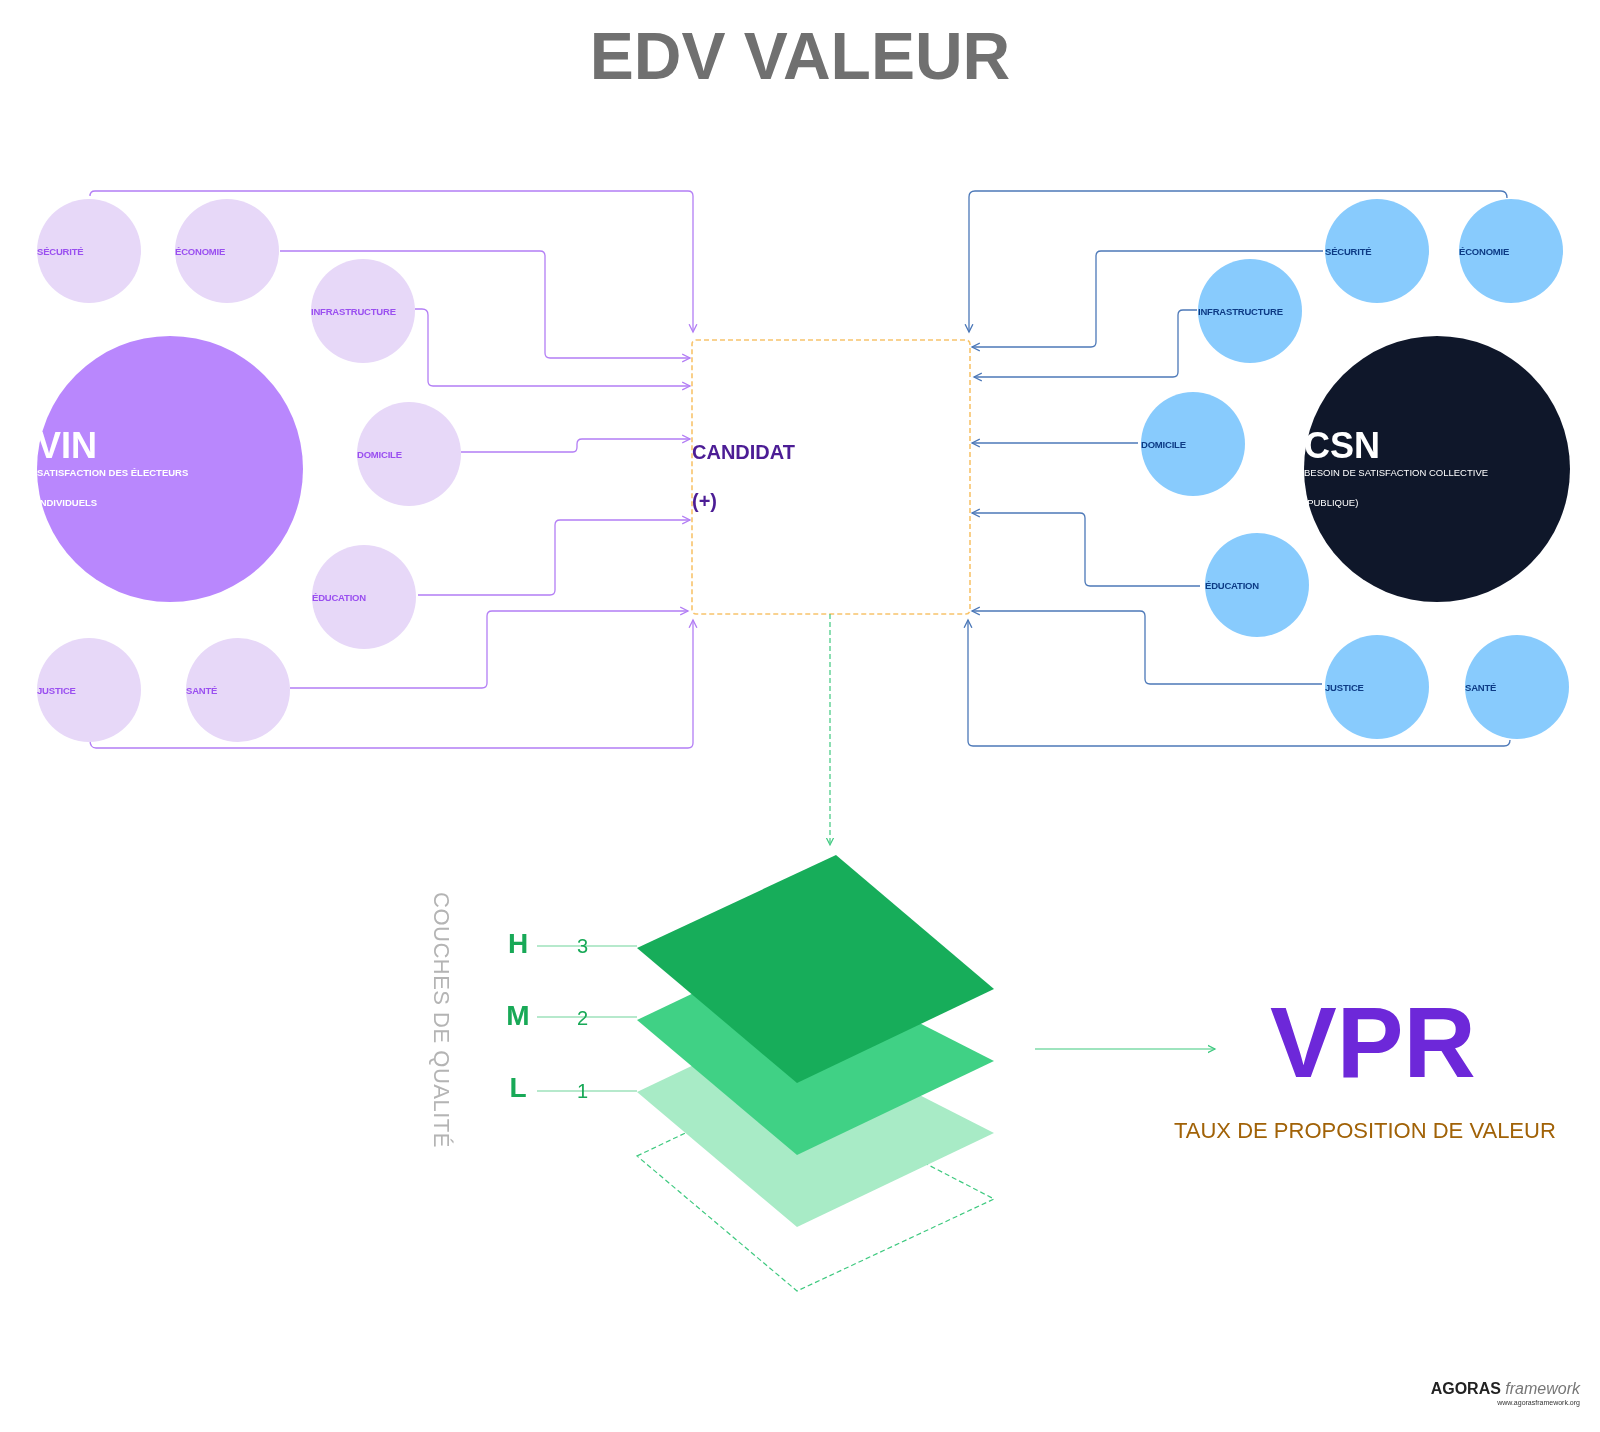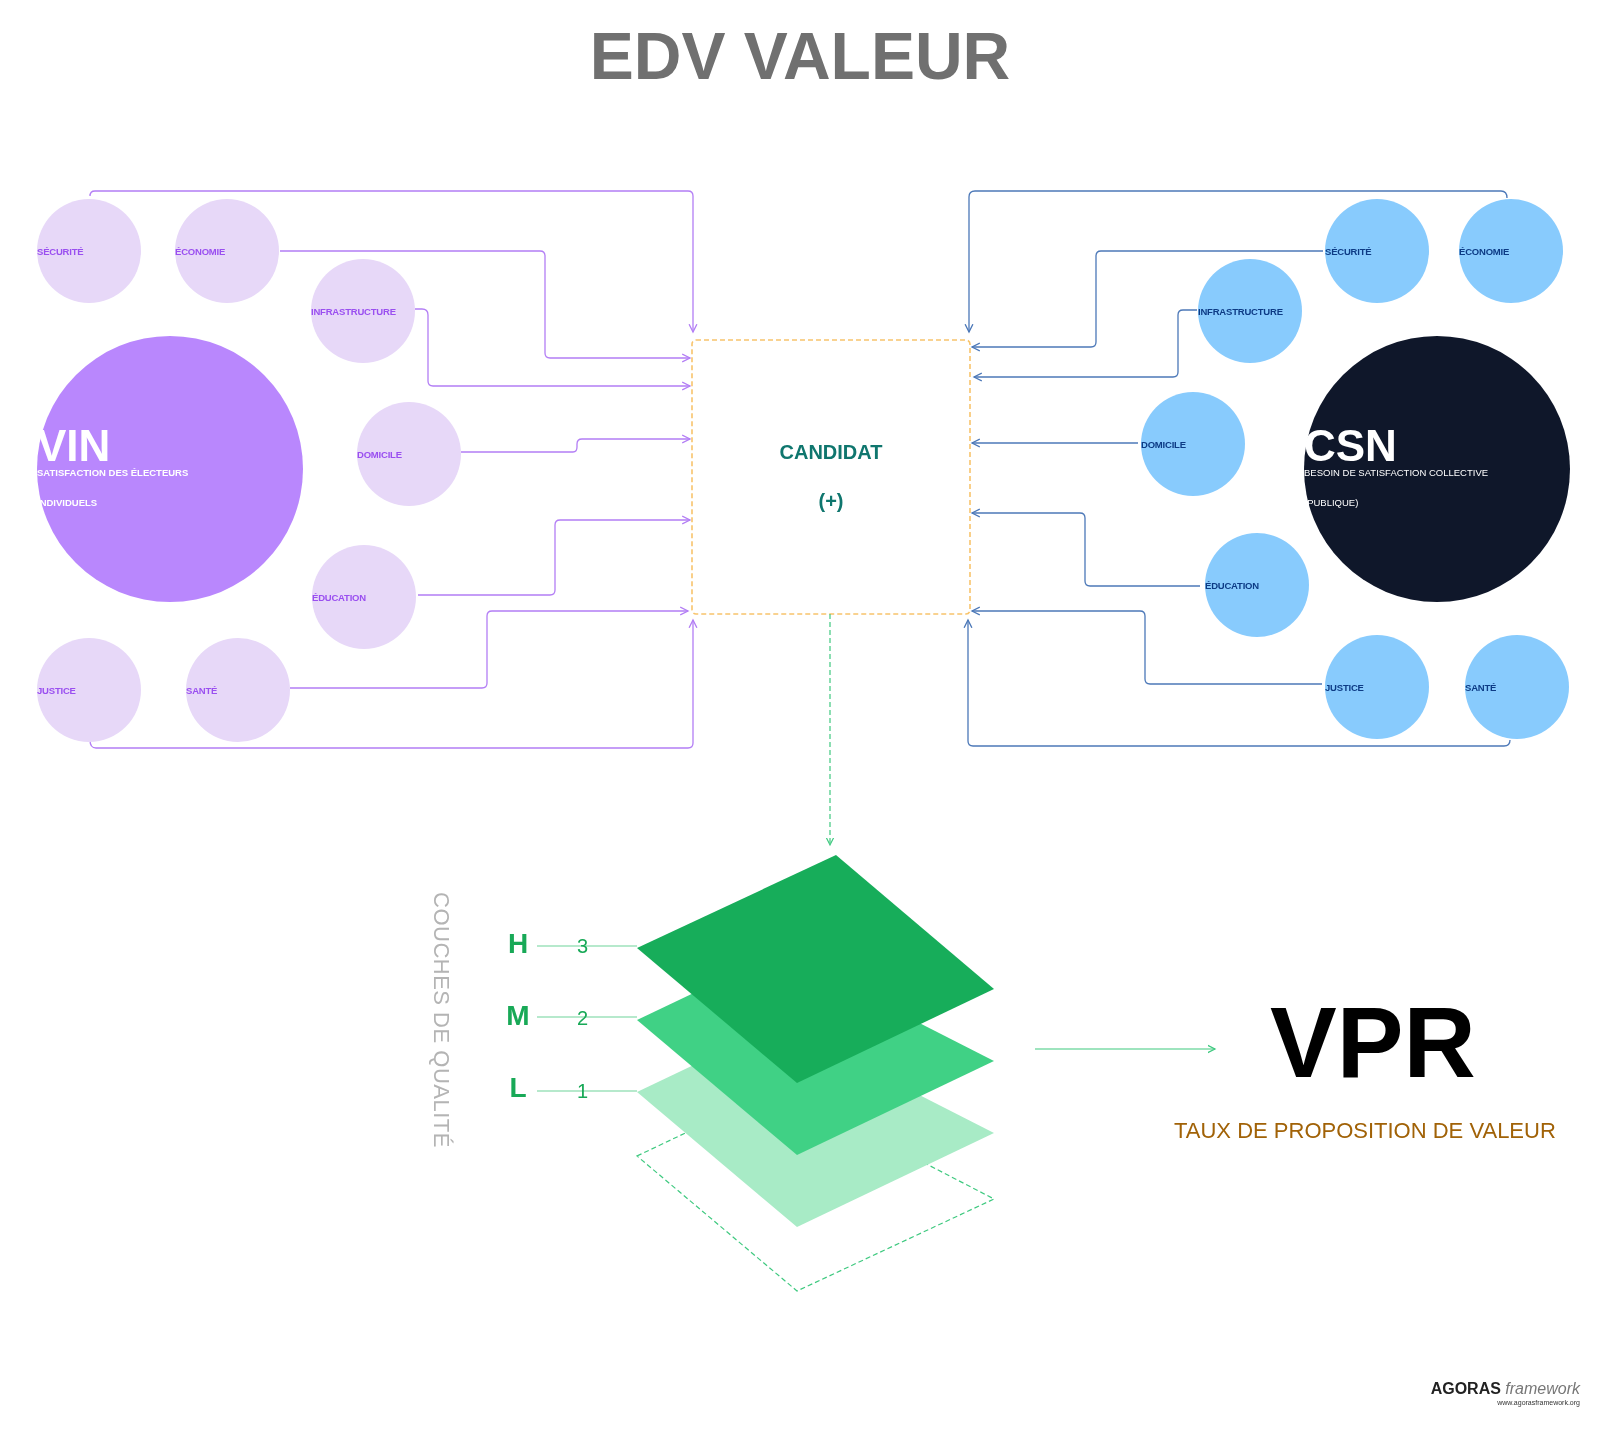--- a/index.html
+++ b/index.html
@@ -4,31 +4,31 @@
 <style>
   html, body { margin:0; padding:0; background:#ffffff; }
   body { width:1600px; height:1432px; position:relative; overflow:hidden; font-family:"Liberation Sans", sans-serif; }
   #canvas { position:absolute; left:0; top:0; }
   .title { position:absolute; left:0; width:1600px; top:18px; text-align:center; font-size:66px; font-weight:bold; color:#707070; letter-spacing:0px; }
   .circle { position:absolute; border-radius:50%; display:flex; align-items:flex-start; justify-content:center; flex-direction:column; text-align:center; }
   .small { width:104px; height:104px; font-size:9.5px; font-weight:bold; letter-spacing:-0.2px; }
   .lp { background:#e7d8f8; color:#9a4ff0; }
   .lb { background:#88cbfd; color:#0d3b85; }
   .big { width:266px; height:266px; color:#fff; }
-  .big .acr { font-size:44px; font-weight:bold; line-height:36px; }
+  .big .acr { font-size:36px; font-weight:bold; line-height:36px; }
   .big .sub { font-size:9.5px; font-weight:bold; line-height:14px; margin-top:2px; }
   .vin { background:#b987fd; }
   .csn { background:#0f172a; }
-  .cand { position:absolute; left:692px; top:340px; width:278px; height:274px; display:flex; flex-direction:column; align-items:center; justify-content:center; color:#0f766e; font-weight:bold; }
+  .cand { position:absolute; left:692px; top:340px; width:278px; height:274px; display:flex; flex-direction:column; align-items:flex-start; justify-content:center; color:#4c1d95; font-weight:bold; }
   .cand .lbl { font-size:20px; }
   .cand .plus { font-size:20px; margin-top:26px; }
   .vlabel { position:absolute; left:428px; top:892px; writing-mode:vertical-rl; font-size:22px; color:#b4b4b4; letter-spacing:0.5px; }
   .lvl-letter { position:absolute; font-size:28px; font-weight:bold; color:#18a957; width:30px; text-align:center; }
   .lvl-num { position:absolute; font-size:20px; color:#18a957; }
-  .vpr { position:absolute; left:1270px; top:992px; font-size:100px; font-weight:bold; color:#000000; line-height:100px; }
+  .vpr { position:absolute; left:1270px; top:992px; font-size:100px; font-weight:bold; color:#6d28d9; line-height:100px; }
   .vpr-sub { position:absolute; left:1174px; top:1118px; font-size:22px; color:#a16207; }
   .footer { position:absolute; right:20px; top:1380px; text-align:right; }
   .footer .brand { font-size:16px; color:#222; }
   .footer .brand b { font-weight:bold; }
   .footer .brand i { color:#777; font-style:italic; }
   .footer .url { font-size:7px; color:#333; margin-top:1px; }
 </style>
 </head>
 <body>
 

